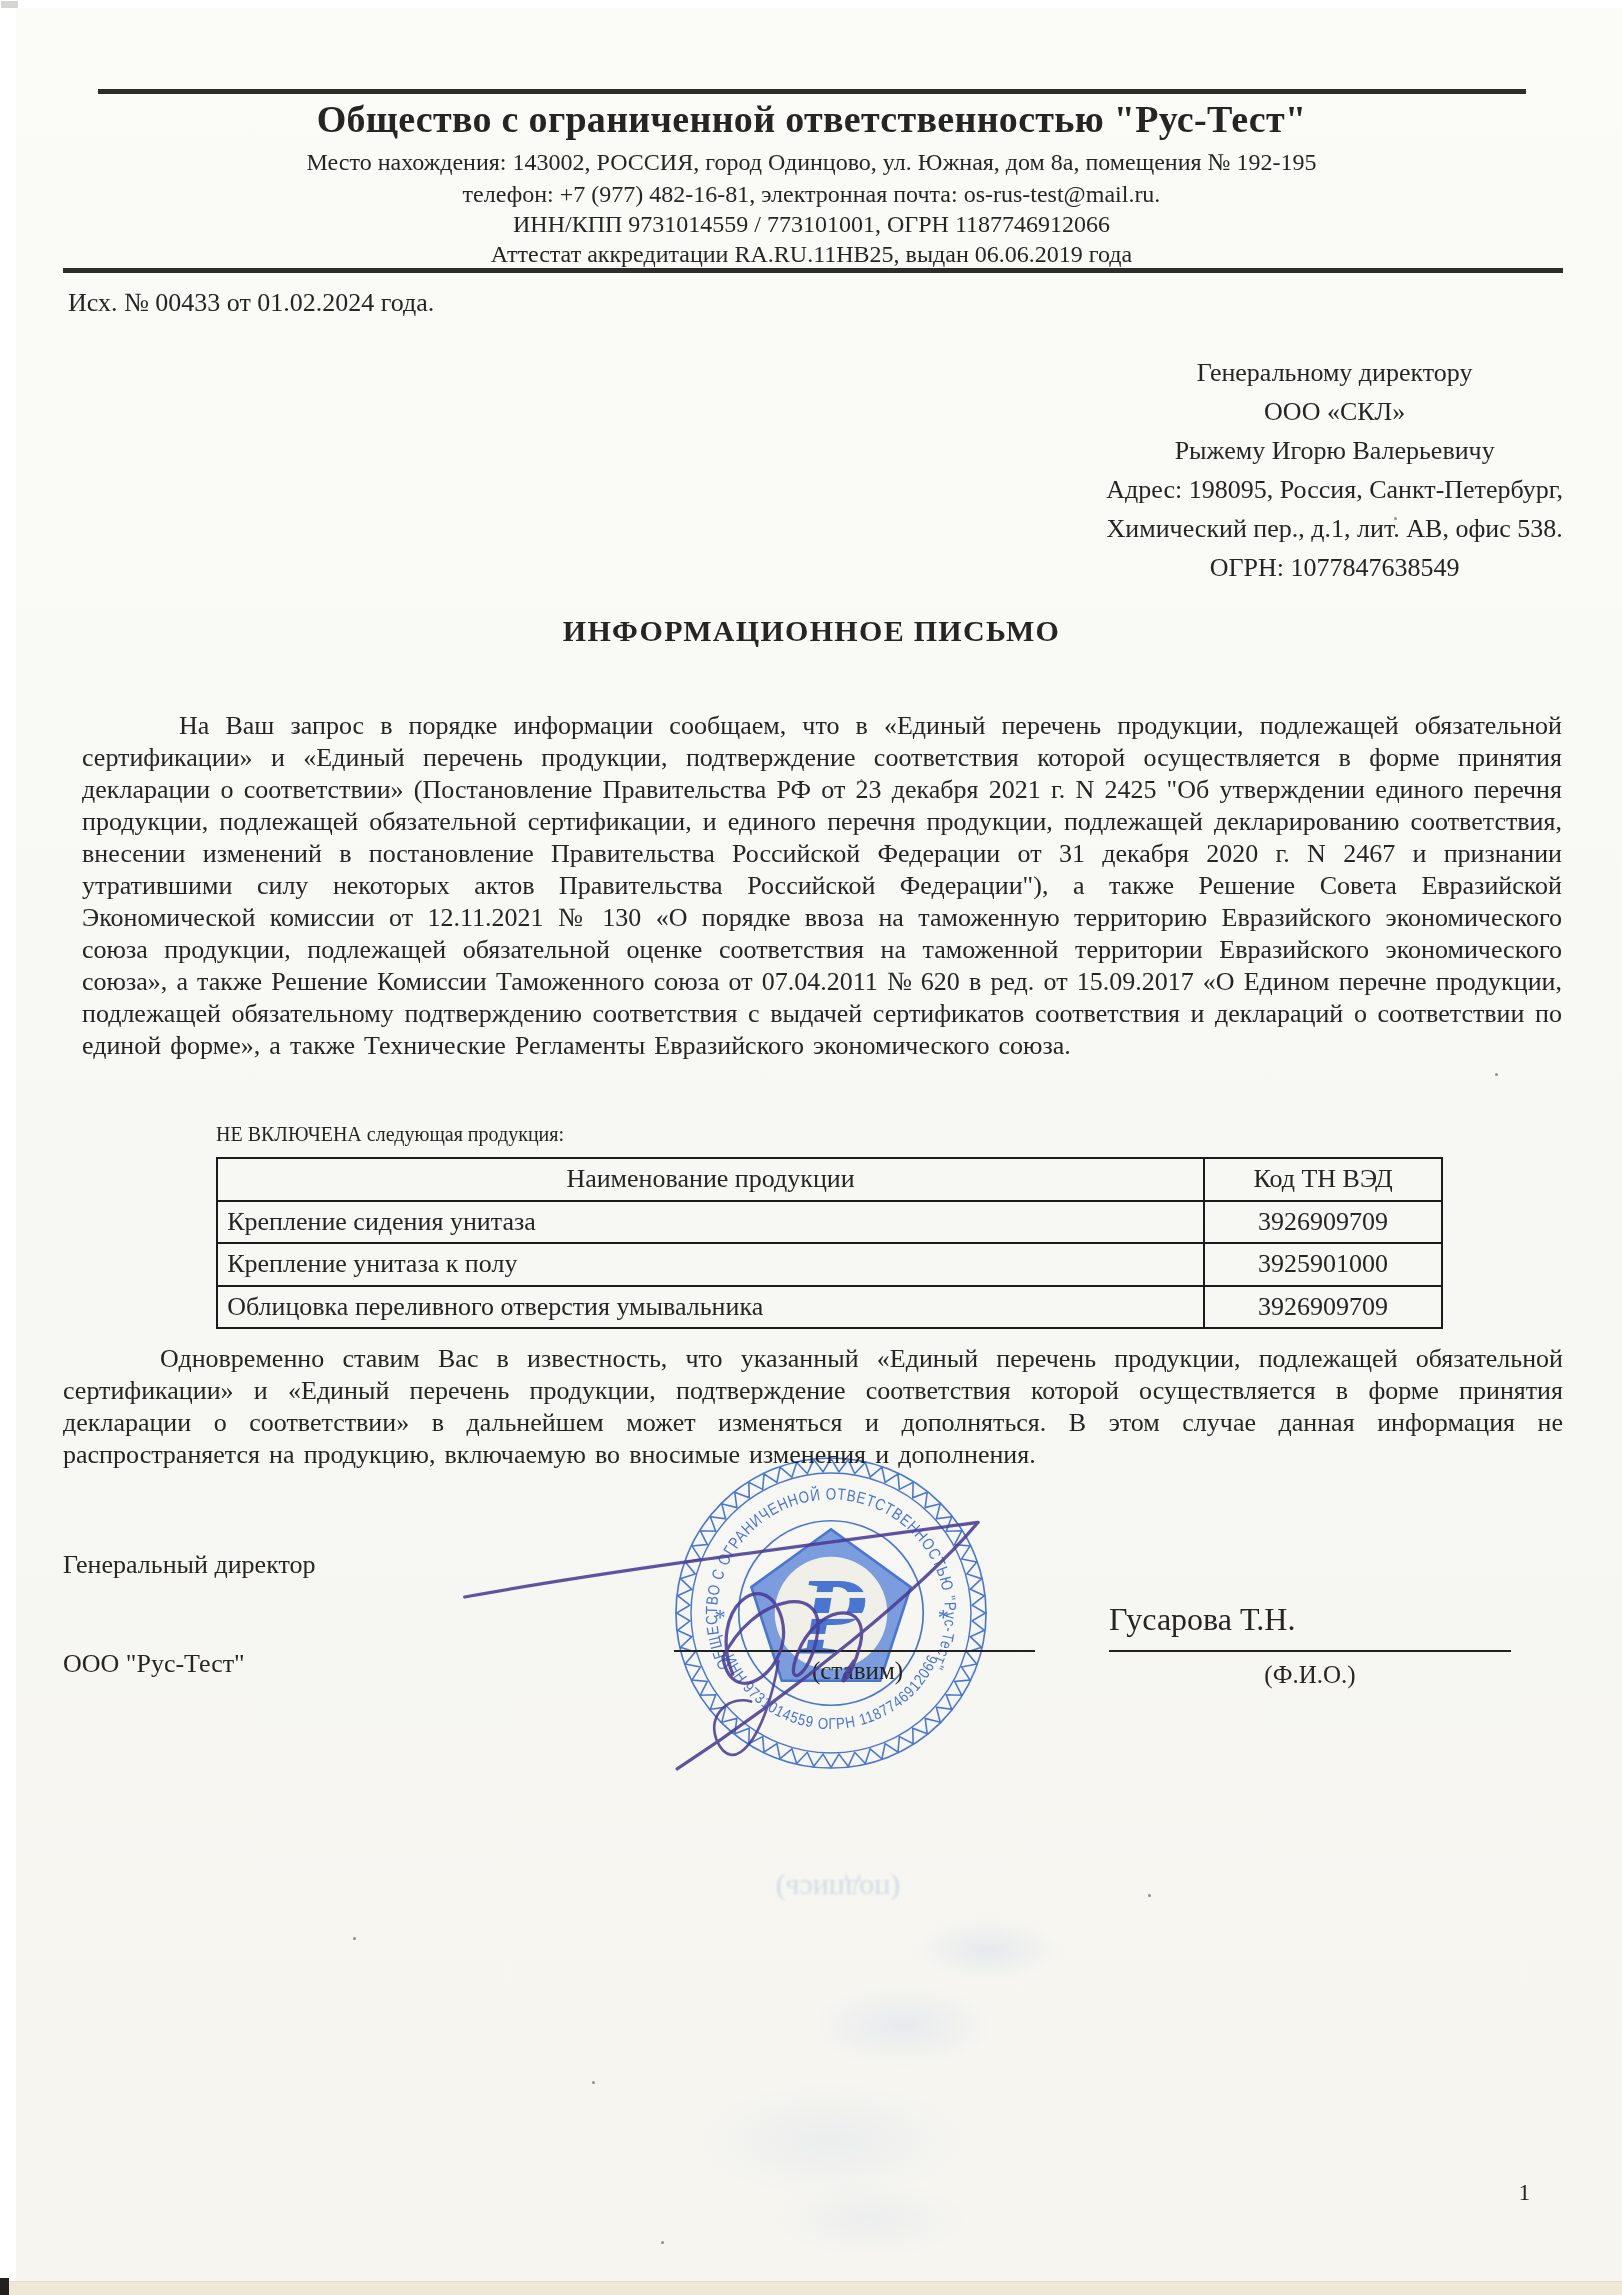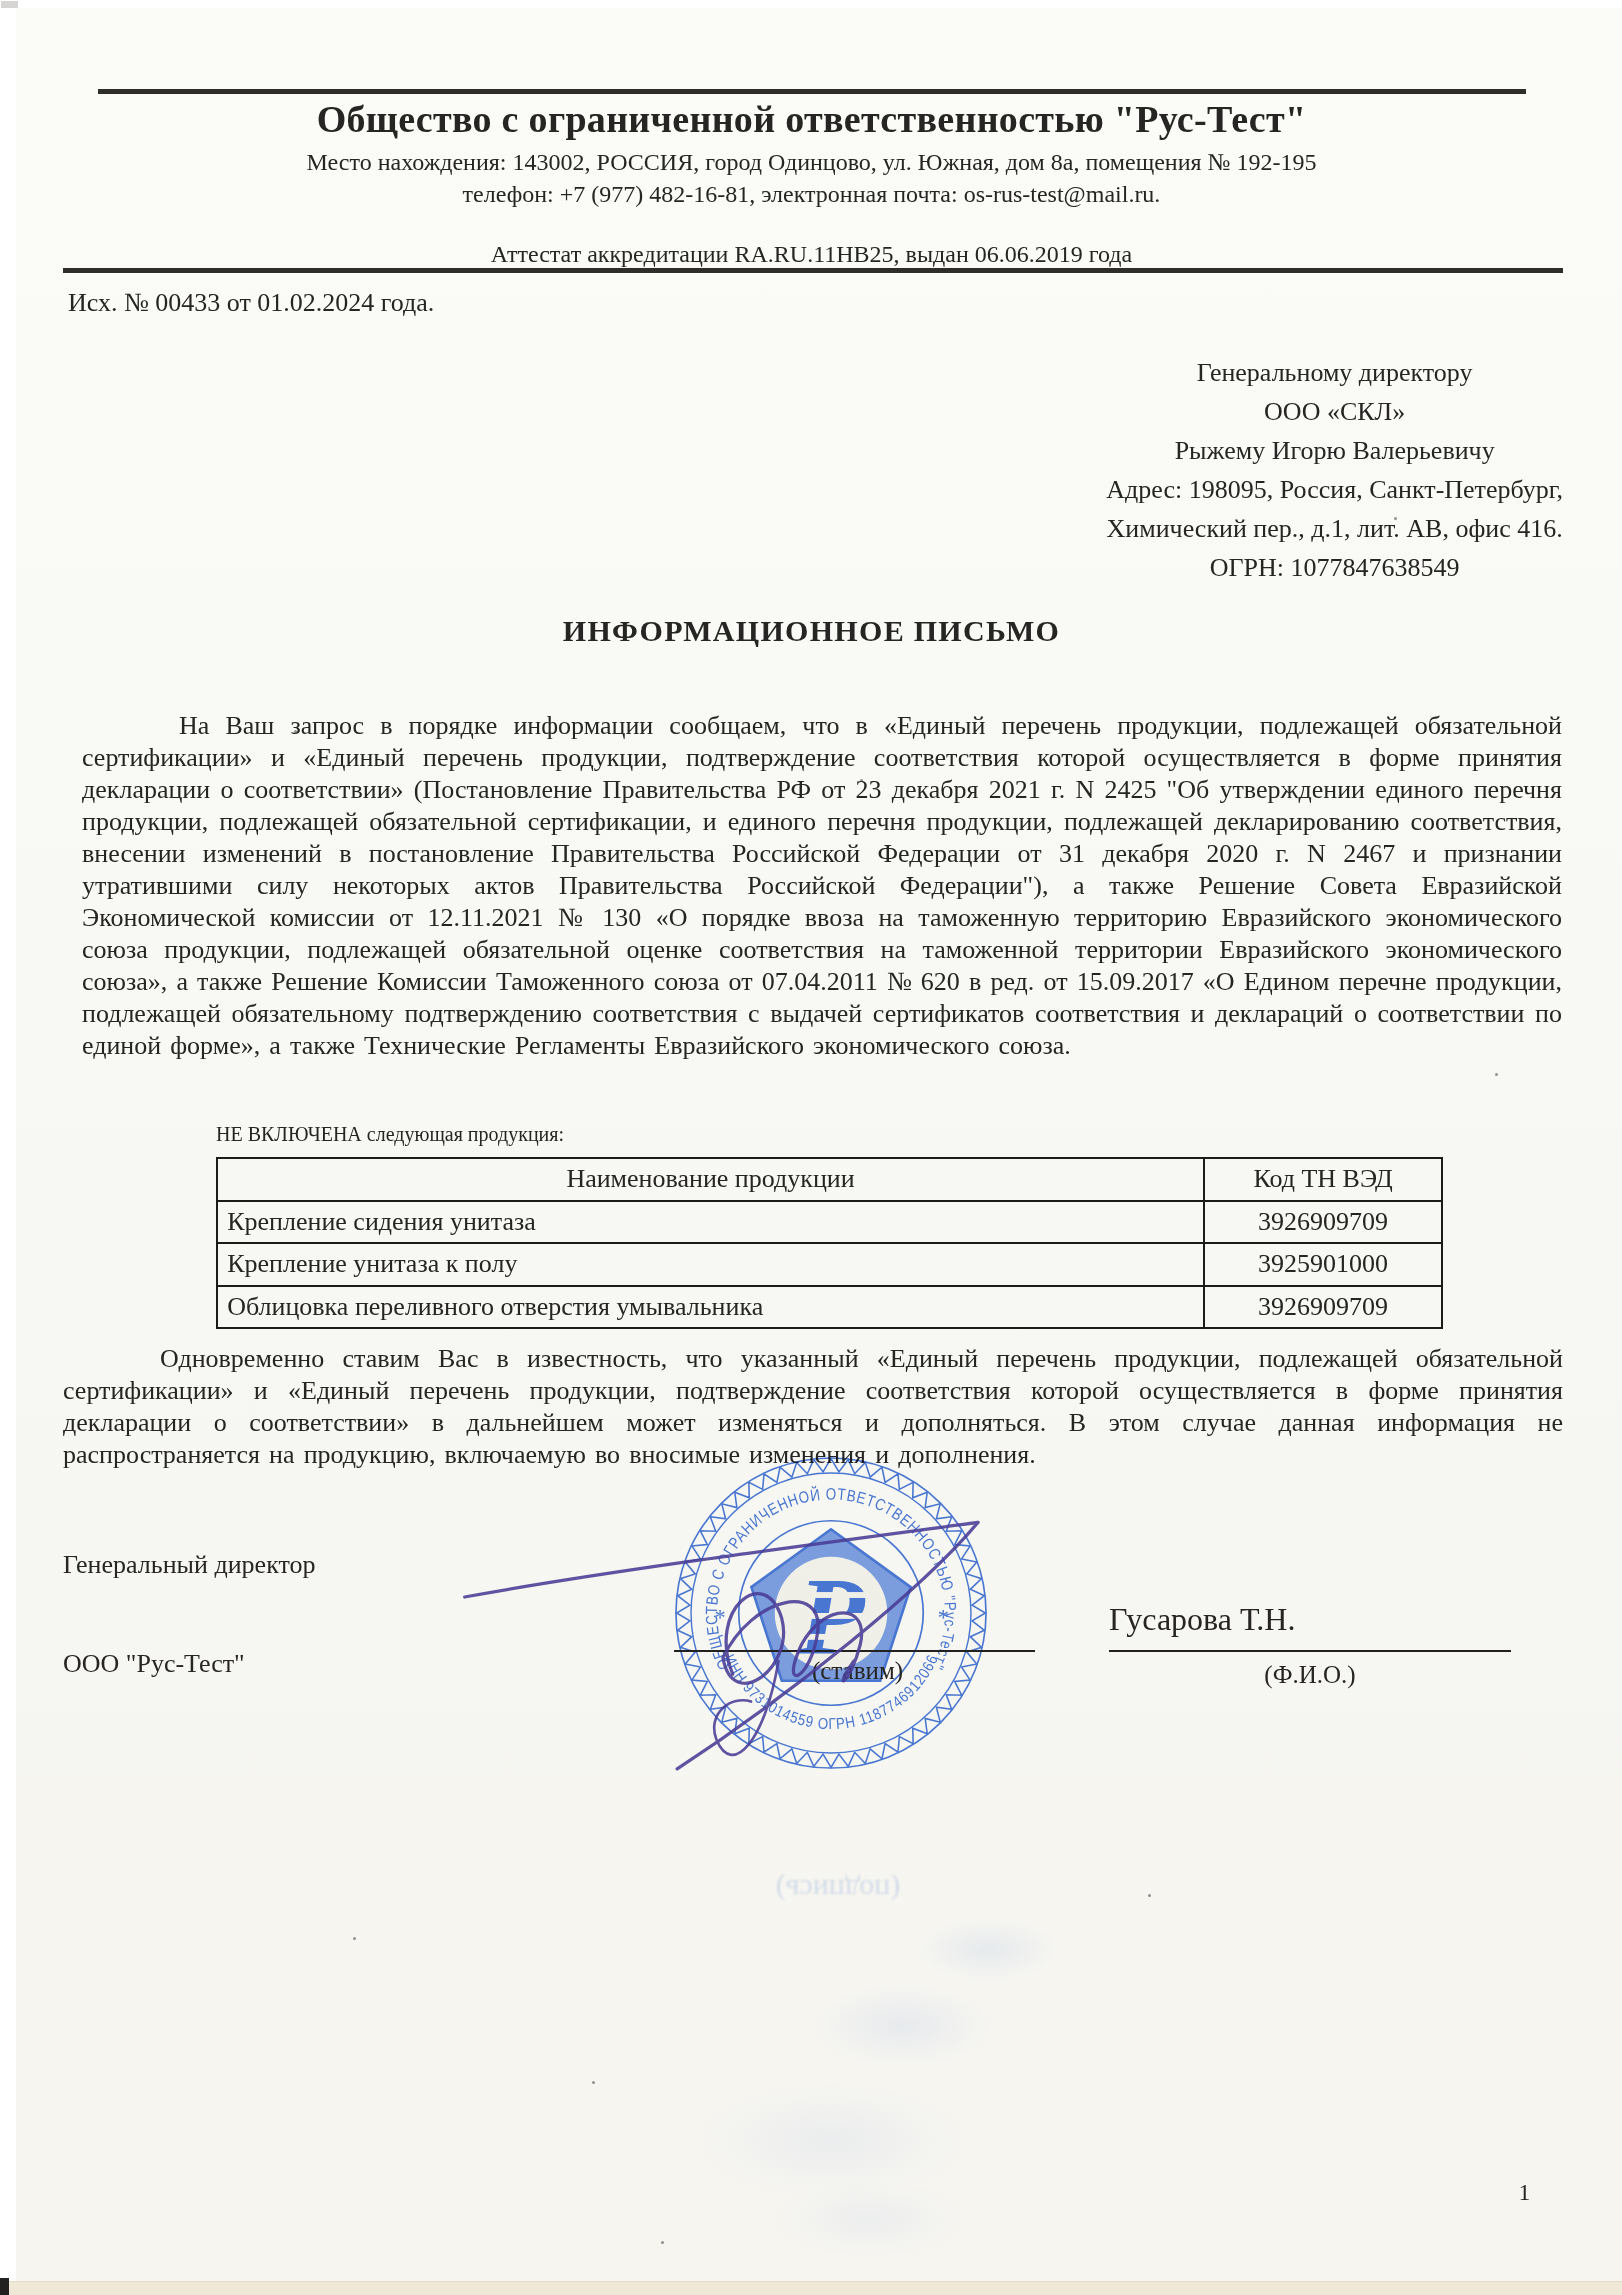--- a/index.html
+++ b/index.html
@@ -92,31 +92,32 @@
 </style>
 </head>
 <body>
 
 <div class="page">
 
   <div class="abs rule rule-top"></div>
   <div class="abs lh-line lh-title">Общество с ограниченной ответственностью "Рус-Тест"</div>
   <div class="abs lh-line lh-sub lh-sub1">Место нахождения: 143002, РОССИЯ, город Одинцово, ул. Южная, дом 8а, помещения № 192-195</div>
   <div class="abs lh-line lh-sub lh-sub2">телефон: +7 (977) 482-16-81, электронная почта: os-rus-test@mail.ru.</div>
+  <div class="abs lh-line lh-sub lh-sub3">ИНН/КПП 9731014559 / 773101001, ОГРН 1187746912066</div>
   <div class="abs lh-line lh-sub lh-sub4">Аттестат аккредитации RA.RU.11HB25, выдан 06.06.2019 года</div>
   <div class="abs rule rule-bottom"></div>
 
   <div class="abs outgoing">Исх. № 00433 от 01.02.2024 года.</div>
 
   <div class="abs recipient">
     <div>Генеральному директору</div>
     <div>ООО «СКЛ»</div>
     <div>Рыжему Игорю Валерьевичу</div>
     <div>Адрес: 198095, Россия, Санкт-Петербург,</div>
-    <div>Химический пер., д.1, лит. АВ, офис 416.</div>
+    <div>Химический пер., д.1, лит. АВ, офис 538.</div>
     <div>ОГРН: 1077847638549</div>
   </div>
 
   <div class="abs doc-title">ИНФОРМАЦИОННОЕ ПИСЬМО</div>
 
   <div class="abs para para1">На Ваш запрос в порядке информации сообщаем, что в «Единый перечень продукции, подлежащей обязательной сертификации» и «Единый перечень продукции, подтверждение соответствия которой осуществляется в форме принятия декларации о соответствии» (Постановление Правительства РФ от 23 декабря 2021 г. N 2425 "Об утверждении единого перечня продукции, подлежащей обязательной сертификации, и единого перечня продукции, подлежащей декларированию соответствия, внесении изменений в постановление Правительства Российской Федерации от 31 декабря 2020 г. N 2467 и признании утратившими силу некоторых актов Правительства Российской Федерации"), а также Решение Совета Евразийской Экономической комиссии от 12.11.2021 № 130 «О порядке ввоза на таможенную территорию Евразийского экономического союза продукции, подлежащей обязательной оценке соответствия на таможенной территории Евразийского экономического союза», а также Решение Комиссии Таможенного союза от 07.04.2011 № 620 в ред. от 15.09.2017 «О Едином перечне продукции, подлежащей обязательному подтверждению соответствия с выдачей сертификатов соответствия и деклараций о соответствии по единой форме», а также Технические Регламенты Евразийского экономического союза.</div>
 
   <div class="abs table-intro">НЕ ВКЛЮЧЕНА следующая продукция:</div>
 
   <table class="products">

